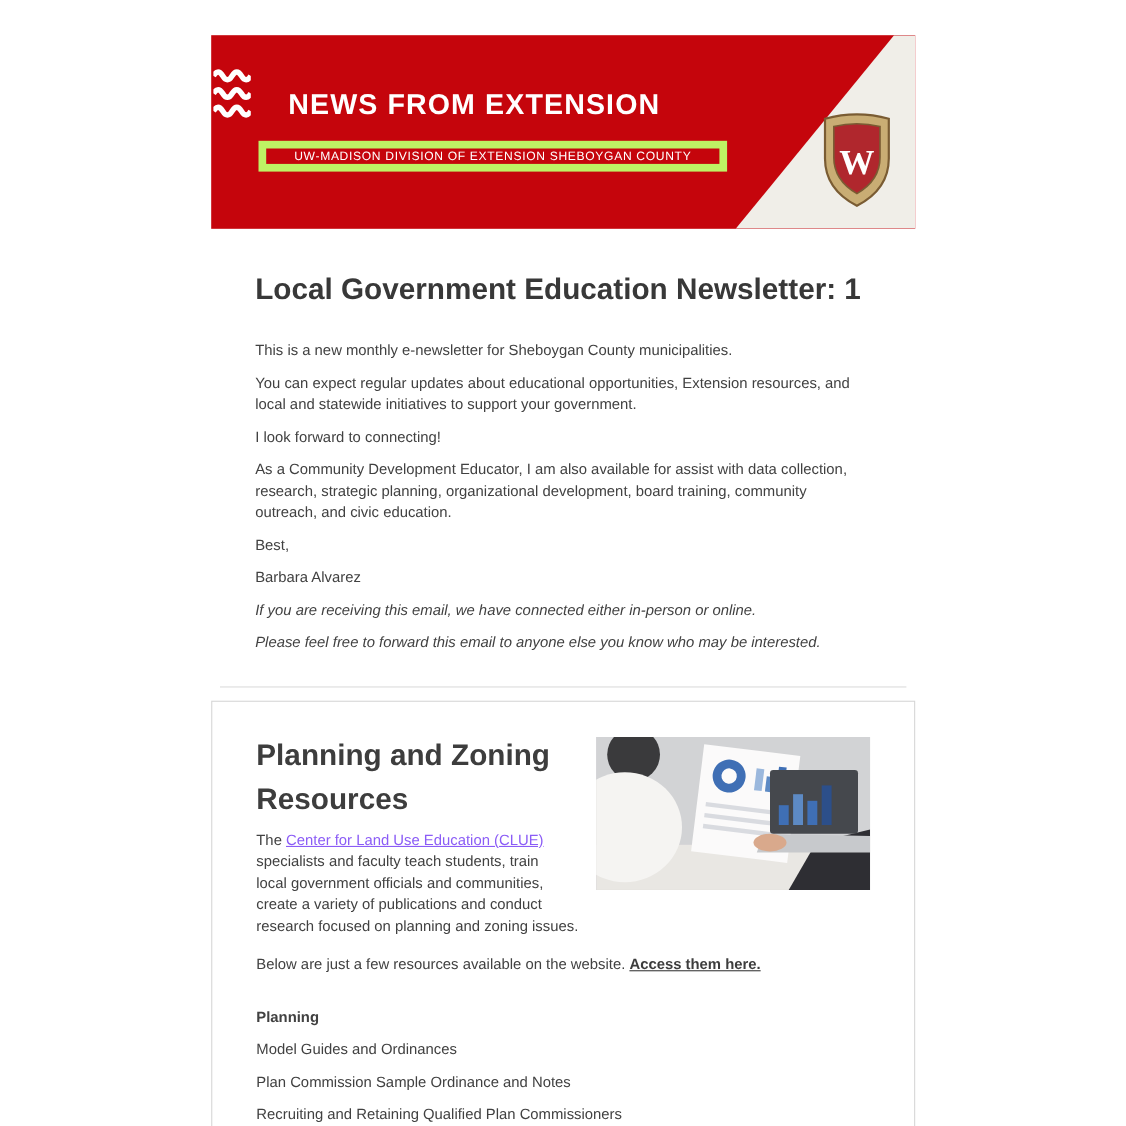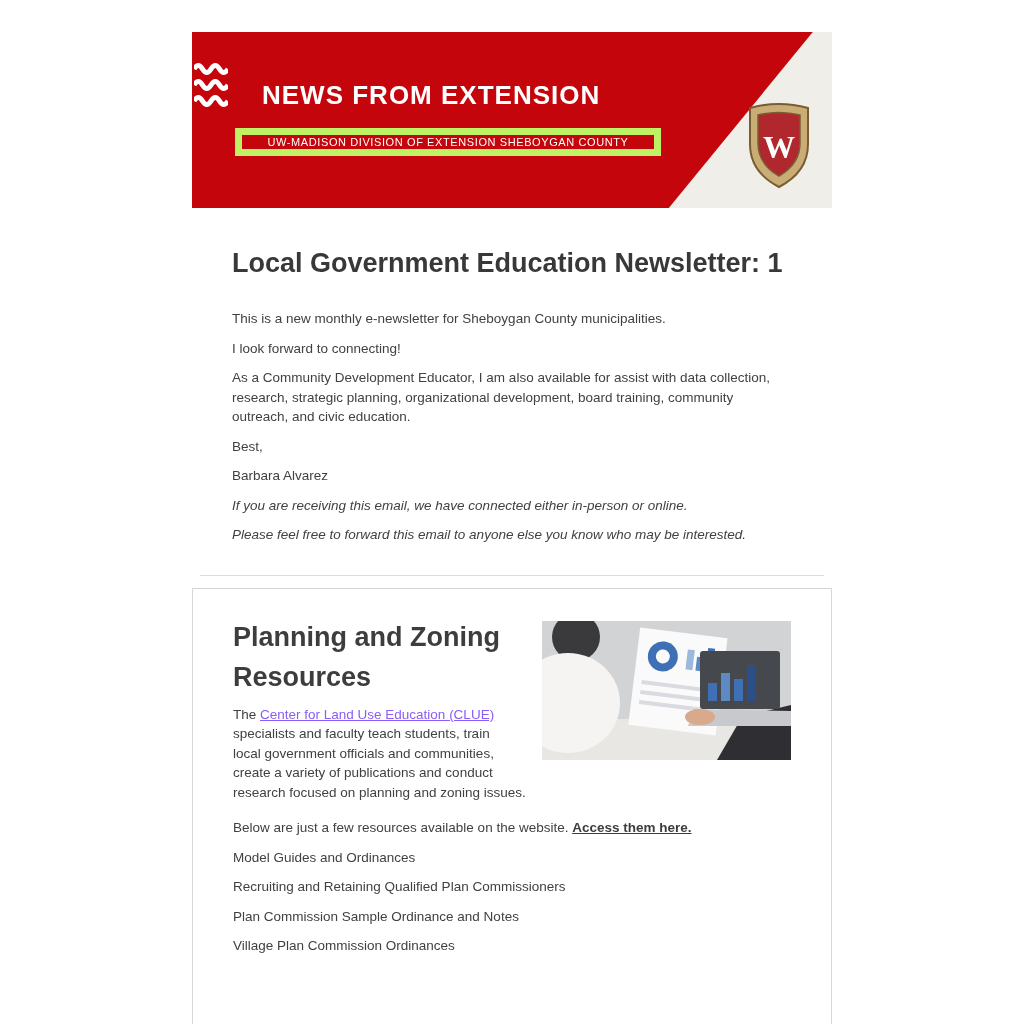--- a/index.html
+++ b/index.html
@@ -63,20 +63,21 @@
       <svg class="crest" width="66" height="92" viewBox="0 0 66 92">
         <path d="M4 10 Q33 2 62 10 L62 46 Q62 74 33 89 Q4 74 4 46 Z" fill="#c9ad74" stroke="#7a5c33" stroke-width="2"></path>
         <path d="M12 17 Q33 12 54 17 L54 45 Q54 66 33 78 Q12 66 12 45 Z" fill="#b0272d" stroke="#7a5c33" stroke-width="1.5"></path>
         <text x="33" y="60" text-anchor="middle" font-size="32" font-weight="bold" fill="#ffffff" font-family="Liberation Serif, serif">W</text>
       </svg>
     </div>
 
     <div class="intro">
       <h1>Local Government Education Newsletter: 1</h1>
       <p>This is a new monthly e-newsletter for Sheboygan County municipalities.</p>
+      <p>You can expect regular updates about educational opportunities, Extension resources, and local and statewide initiatives to support your government.</p>
       <p>I look forward to connecting!</p>
       <p>As a Community Development Educator, I am also available for assist with data collection, research, strategic planning, organizational development, board training, community outreach, and civic education.</p>
       <p>Best,</p>
       <p>Barbara Alvarez</p>
       <p class="italic">If you are receiving this email, we have connected either in-person or online.</p>
       <p class="italic">Please feel free to forward this email to anyone else you know who may be interested.</p>
     </div>
 
     <hr class="divider">
 
@@ -113,20 +114,21 @@
       <h2>Planning and Zoning Resources</h2>
 
       <p>
         <span>The </span><a class="link">Center for Land Use Education (CLUE)</a><span> specialists and faculty teach students, train local government officials and communities, create a variety of publications and conduct research focused on planning and zoning issues.</span>
       </p>
 
       <p class="resources-line">
         <span>Below are just a few resources available on the website. </span><a class="bold-link">Access them here.</a>
       </p>
 
+      <p class="planning-heading">Planning</p>
       <p class="res-item">Model Guides and Ordinances</p>
+      <p class="res-item">Plan Commission Sample Ordinance and Notes</p>
       <p class="res-item">Recruiting and Retaining Qualified Plan Commissioners</p>
-      <p class="res-item">Plan Commission Sample Ordinance and Notes</p>
       <p class="res-item">Village Plan Commission Ordinances</p>
     </div>
 
   </div>
 </div>
 
 </body></html>

